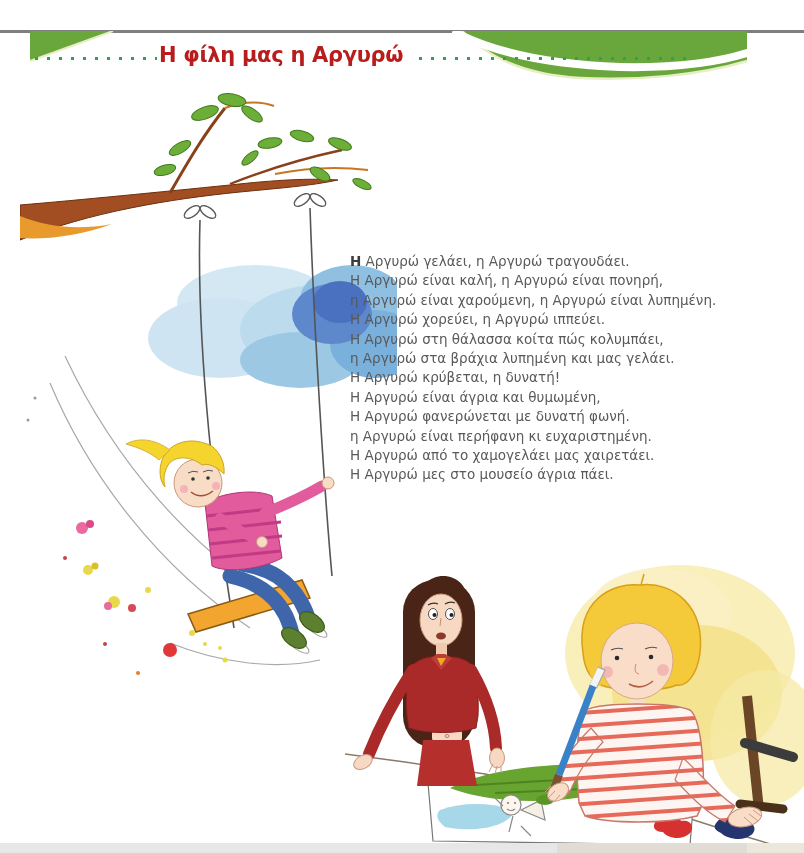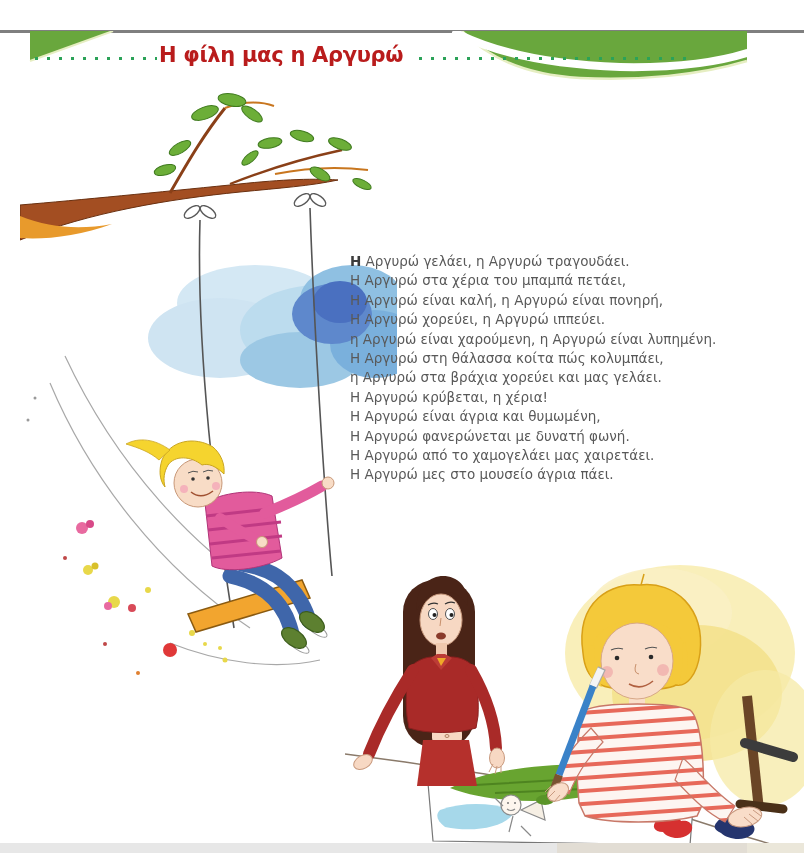--- a/index.html
+++ b/index.html
@@ -146,29 +146,29 @@
       <circle cx="188" cy="390" r="1.8" fill="#333333"></circle>
       <path d="M168,385 Q173,382 178,384 M183,384 Q188,381 193,383" stroke="#555555" stroke-width="1" fill="none"></path>
       <path d="M171,404 Q181,412 193,403" stroke="#a05030" stroke-width="1.5" fill="none"></path>
       <circle cx="164" cy="401" r="4" fill="#f4a8b8" opacity="0.8"></circle>
       <circle cx="196" cy="398" r="4" fill="#f4a8b8" opacity="0.8"></circle>
     </g>
   </svg>
 
   <div class="abs" id="poem">
     <div><span class="lead">Η</span> <span>Αργυρώ γελάει, η Αργυρώ τραγουδάει.</span></div>
-    <div>Η Αργυρώ στα χέρια του μπαμπά πετάει,</div>
     <div>Η Αργυρώ είναι καλή, η Αργυρώ είναι πονηρή,</div>
+    <div>η Αργυρώ είναι χαρούμενη, η Αργυρώ είναι λυπημένη.</div>
     <div>Η Αργυρώ χορεύει, η Αργυρώ ιππεύει.</div>
-    <div>η Αργυρώ είναι χαρούμενη, η Αργυρώ είναι λυπημένη.</div>
     <div>Η Αργυρώ στη θάλασσα κοίτα πώς κολυμπάει,</div>
-    <div>η Αργυρώ στα βράχια χορεύει και μας γελάει.</div>
-    <div>Η Αργυρώ κρύβεται, η χέρια!</div>
+    <div>η Αργυρώ στα βράχια λυπημένη και μας γελάει.</div>
+    <div>Η Αργυρώ κρύβεται, η δυνατή!</div>
     <div>Η Αργυρώ είναι άγρια και θυμωμένη,</div>
     <div>Η Αργυρώ φανερώνεται με δυνατή φωνή.</div>
+    <div>η Αργυρώ είναι περήφανη κι ευχαριστημένη.</div>
     <div>Η Αργυρώ από το χαμογελάει μας χαιρετάει.</div>
     <div>Η Αργυρώ μες στο μουσείο άγρια πάει.</div>
   </div>
 
   <svg class="abs" style="top:558px;left:345px;" width="459" height="285" viewBox="0 0 459 285">
     <defs>
       <pattern id="stripes" width="10" height="13" patternUnits="userSpaceOnUse" patternTransform="rotate(-4)">
         <rect width="10" height="13" fill="#fdf5f1"></rect>
         <rect width="10" height="4" fill="#e7695a"></rect>
       </pattern>

